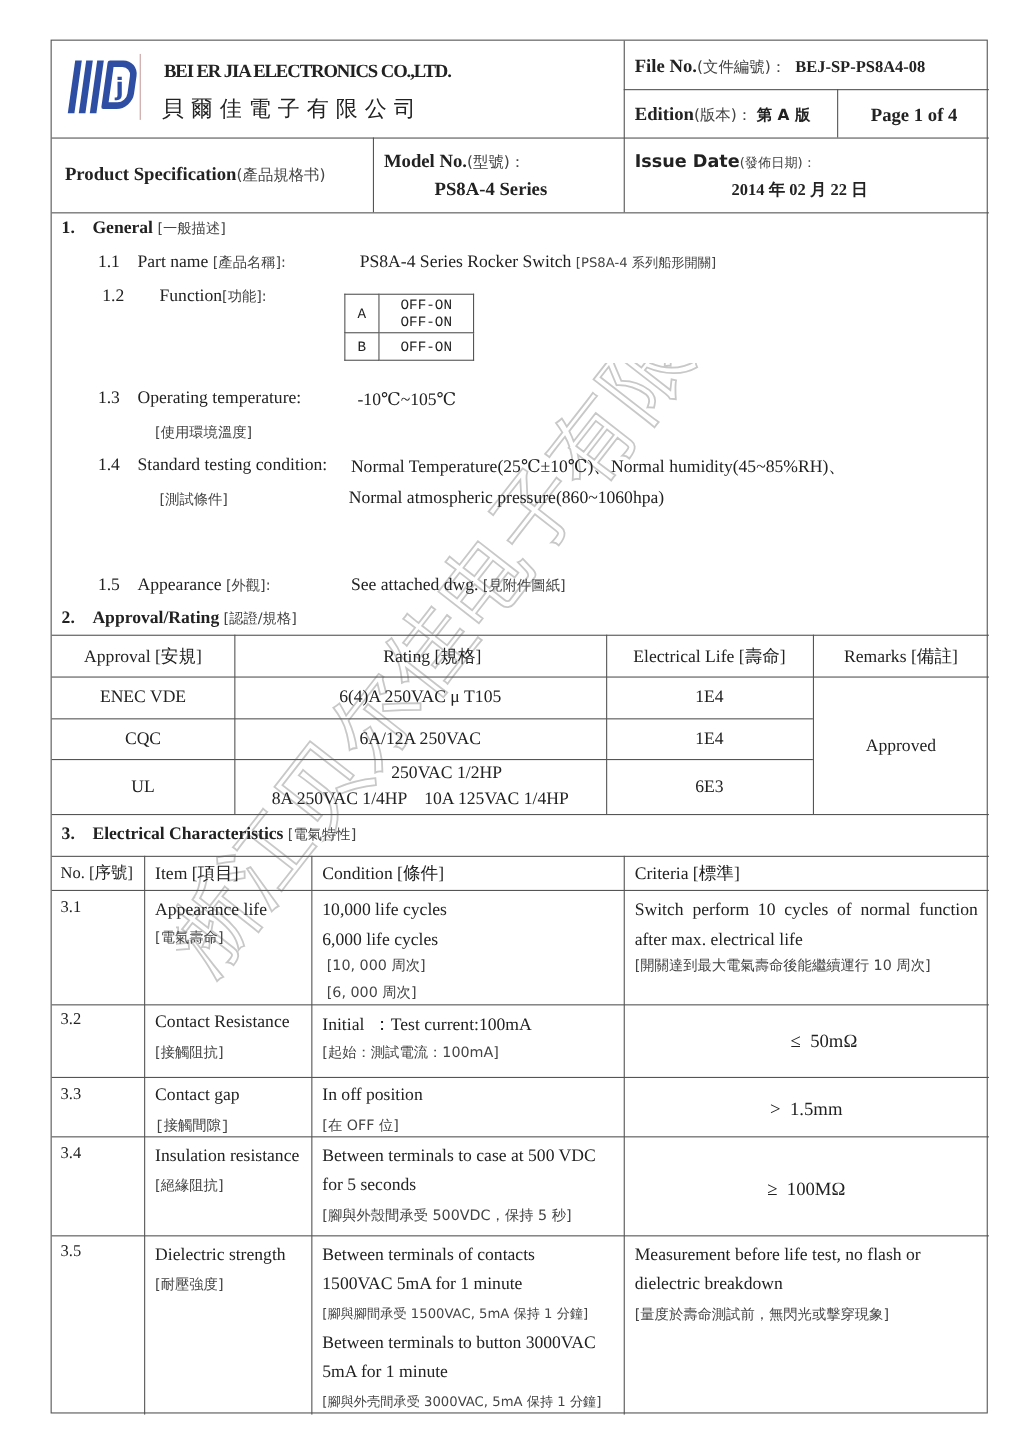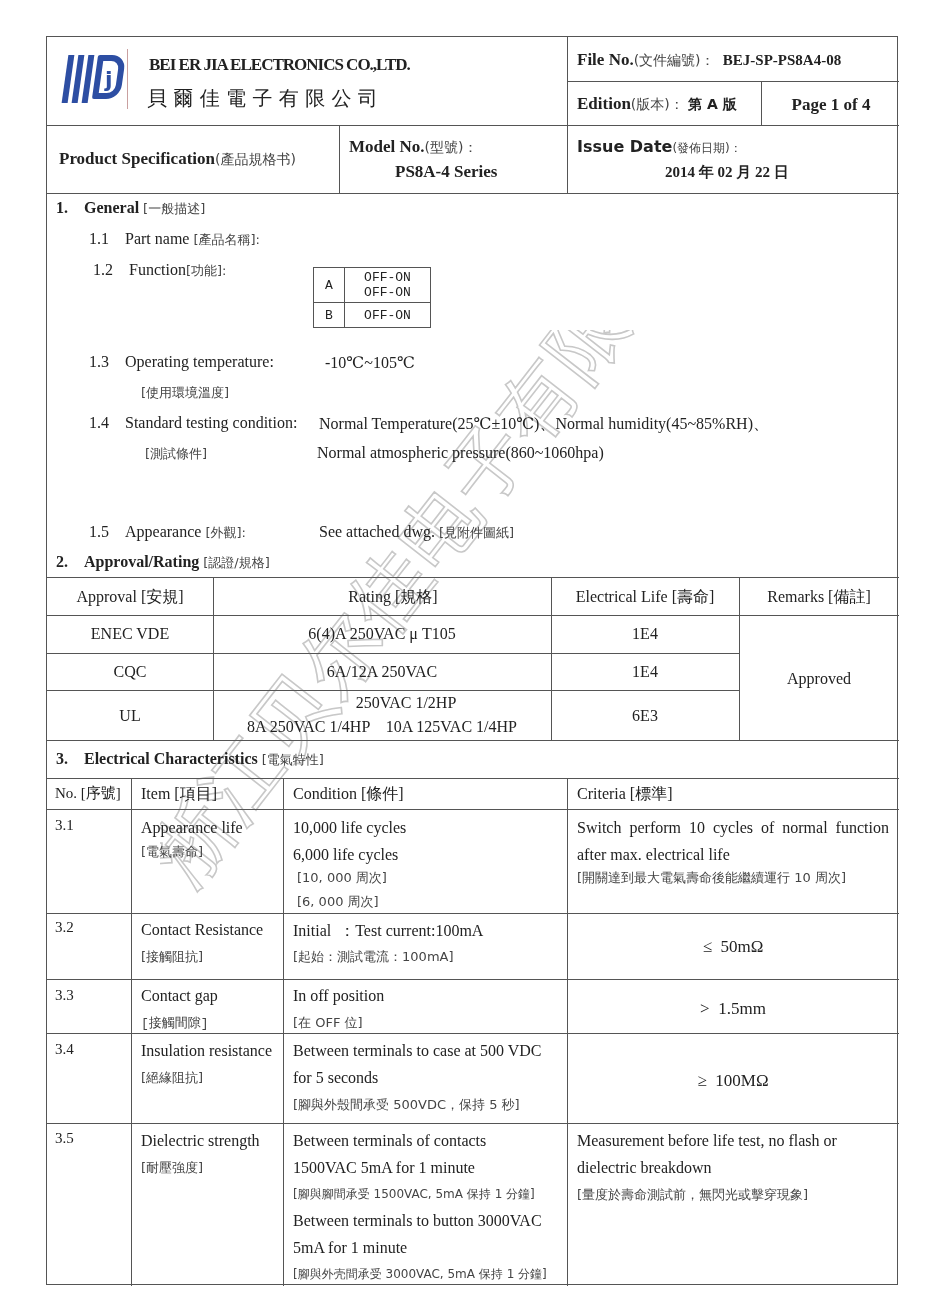--- a/index.html
+++ b/index.html
@@ -79,24 +79,28 @@
     <span class="bold">1.</span>
     <span class="bold" style="margin-left:12px;">General</span>
     <span class="cjk">[一般描述]</span>
   </div>
 
   <div class="t f16" style="left:42px;top:193px;">
     <span>1.1</span>
     <span style="margin-left:12px;">Part name</span>
     <span class="cjk">[產品名稱]:</span>
   </div>
+  <div class="t f16" style="left:280px;top:193px;">
+    <span>PS8A-4 Series Rocker Switch</span>
+    <span class="cjk" style="font-size:12px;">[PS8A-4 系列船形開關]</span>
+  </div>
 
   <div class="t f16" style="left:46px;top:224px;">
     <span>1.2</span>
-    <span style="margin-left:12px;">Function</span><span class="cjk">[功能]:</span>
+    <span style="margin-left:28px;">Function</span><span class="cjk">[功能]:</span>
   </div>
   <table class="ftable" style="left:266px;top:230px;width:118px;">
     <tbody>
         <tr>
       <td style="width:18px;">A</td>
       <td>
             <div>OFF-ON</div>
             <div>OFF-ON</div>
           </td>
     </tr>
@@ -209,21 +213,21 @@
       <div class="t f16" style="left:530px;top:809px;">after max. electrical life</div>
       <div class="t cjk" style="left:530px;top:832px;">[開關達到最大電氣壽命後能繼續運行 10 周次]</div>
     </div>
 
     <div>
       <div class="t f15" style="left:8px;top:882px;">3.2</div>
       <div class="t f16" style="left:94px;top:884px;">Contact Resistance</div>
       <div class="t cjk" style="left:94px;top:911px;">[接觸阻抗]</div>
       <div class="t f16" style="left:246px;top:884px;white-space:pre;">Initial  ：Test current:100mA</div>
       <div class="t cjk" style="left:246px;top:911px;">[起始：測試電流：100mA]</div>
-      <div class="t f17 ctr" style="left:520px;top:900px;width:332px;white-space:pre;">≤  50mΩ</div>
+      <div class="t f17 ctr" style="left:520px;top:900px;width:332px;white-space:pre;padding-left:16px;">≤  50mΩ</div>
     </div>
 
     <div>
       <div class="t f15" style="left:8px;top:950px;">3.3</div>
       <div class="t f16" style="left:94px;top:950px;">Contact gap</div>
       <div class="t cjk" style="left:94px;top:977px;font-family:Liberation Mono, monospace;">[接觸間隙]</div>
       <div class="t f16" style="left:246px;top:950px;">In off position</div>
       <div class="t cjk" style="left:246px;top:977px;">[在 OFF 位]</div>
       <div class="t f17 ctr" style="left:520px;top:962px;width:332px;white-space:pre;">&gt;  1.5mm</div>
     </div>

